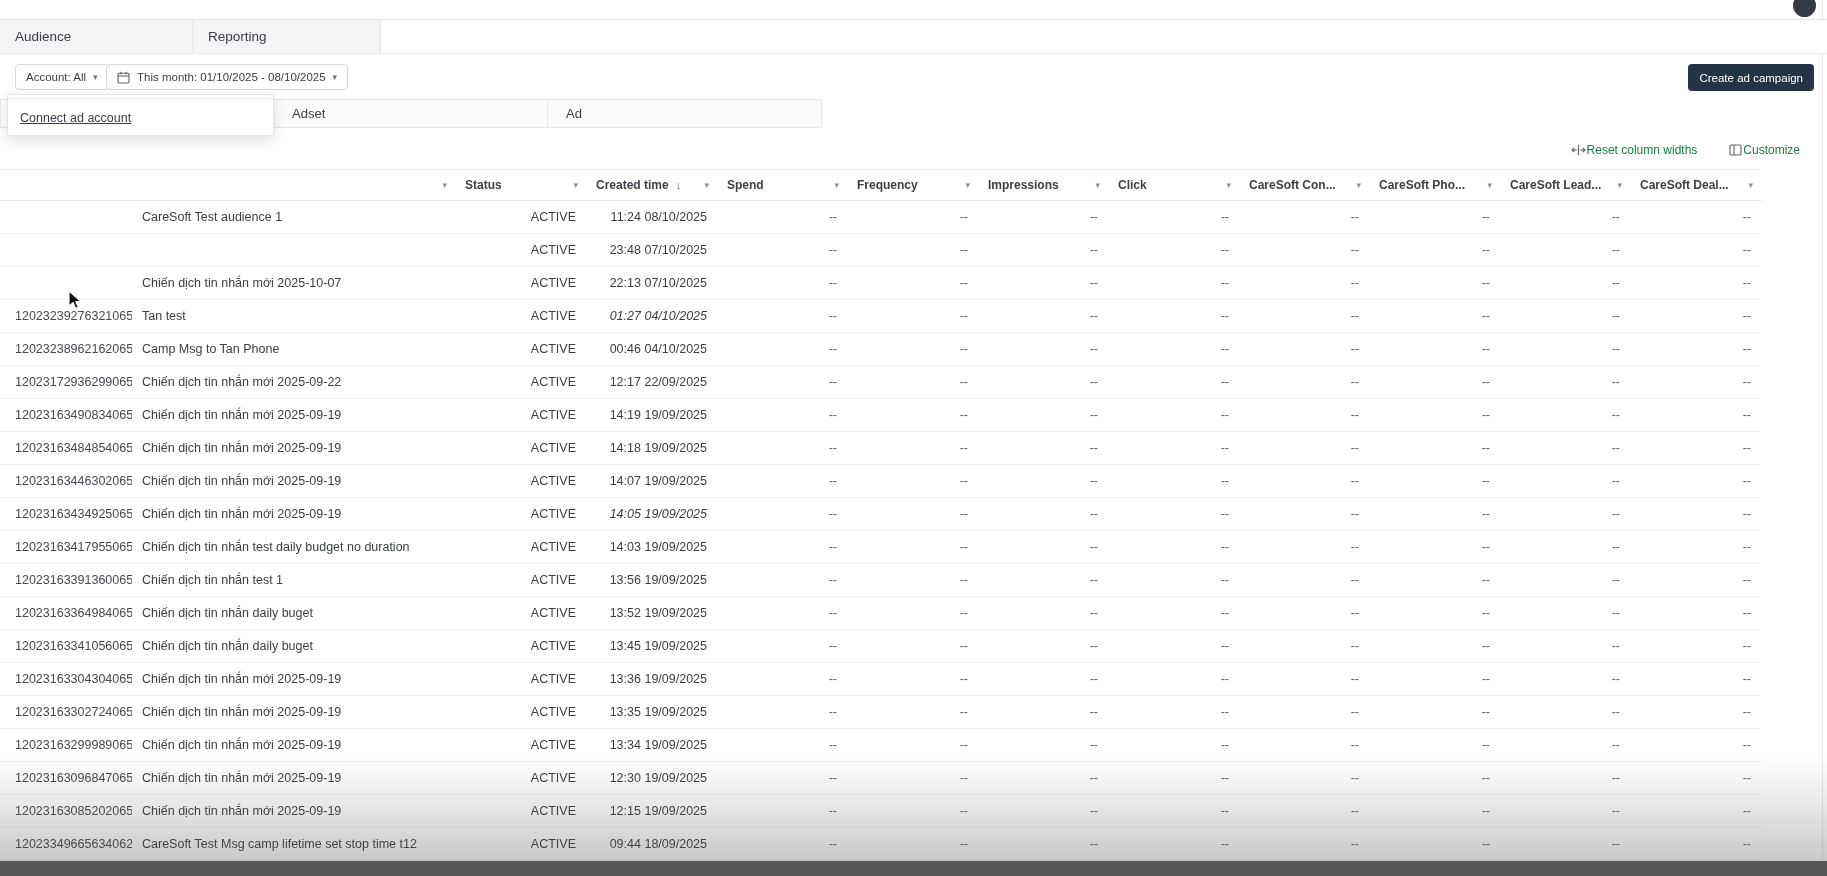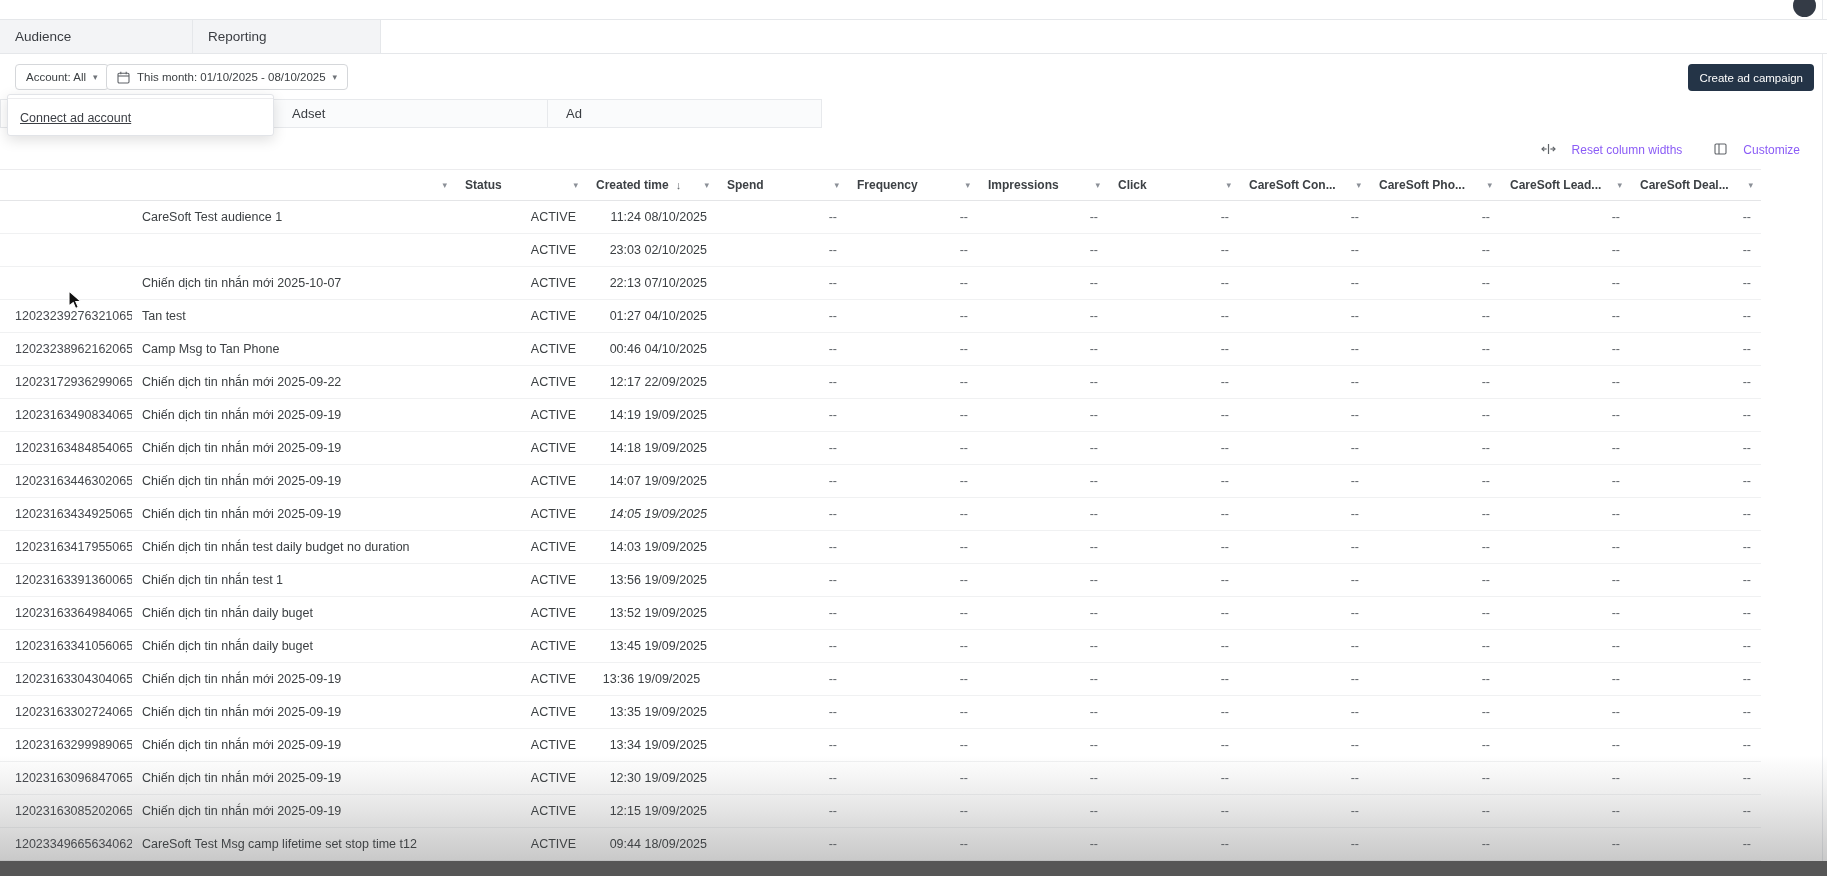--- a/index.html
+++ b/index.html
@@ -35,21 +35,21 @@
   
   .level-tabs { position:absolute; top:99px; left:0; display:flex; }
   .level-tab { box-sizing:border-box; width:274px; height:29px; background:#fafbfc;
     border:1px solid #e7e9ec; border-left:none; display:flex; align-items:center; padding-left:18px;
     font-size:13px; color:#3a3d42; cursor:pointer; }
   .level-tab:first-child { border-left:1px solid #e7e9ec; }
   .level-tab.active { background:#fff; }
 
   
   .toolbar { position:absolute; top:139px; right:27px; height:22px; display:flex; gap:32px; align-items:center; }
-  .tool-btn { display:flex; align-items:flex-start; gap:16px; font-size:12px; color:#8b5cf6; cursor:pointer; }
+  .tool-btn { display:flex; align-items:center; gap:1px; font-size:12px; color:#15803d; cursor:pointer; }
 
   
   .thead { position:absolute; top:169px; left:0; width:1761px; height:32px; display:flex;
     border-top:1px solid #ececee; border-bottom:1px solid #e4e5e7; background:#fff; box-sizing:border-box; }
   .th { box-sizing:border-box; position:relative; display:flex; align-items:center; padding:0 22px 0 10px; }
   .th .th-label { font-weight:bold; font-size:12px; color:#3d4145; white-space:nowrap; overflow:hidden; }
   .th .sort-arrow { margin-left:7px; font-size:11px; color:#5f6368; }
   .th .filter-chev { position:absolute; right:8px; color:#8b9097; font-size:9px; cursor:pointer; }
 
   .tbody { position:absolute; top:201px; left:0; width:1761px; }
@@ -203,21 +203,21 @@
         <div class="td r metric" style="width: 131px;">--</div>
         <div class="td r metric" style="width: 130px;">--</div>
         <div class="td r metric" style="width: 131px;">--</div>
         <div class="td r metric" style="width: 130px;">--</div>
         <div class="td r metric" style="width: 131px;">--</div>
       </div>
       <div class="tr">
         <div class="td id" style="width: 132px;"></div>
         <div class="td" style="width: 323px;"></div>
         <div class="td r" style="width: 131px;">ACTIVE</div>
-        <div class="td r" style="width: 131px;">23:03 02/10/2025</div>
+        <div class="td r" style="width: 131px;">23:48 07/10/2025</div>
         <div class="td r metric" style="width: 130px;">--</div>
         <div class="td r metric" style="width: 131px;">--</div>
         <div class="td r metric" style="width: 130px;">--</div>
         <div class="td r metric" style="width: 131px;">--</div>
         <div class="td r metric" style="width: 130px;">--</div>
         <div class="td r metric" style="width: 131px;">--</div>
         <div class="td r metric" style="width: 130px;">--</div>
         <div class="td r metric" style="width: 131px;">--</div>
       </div>
       <div class="tr">
@@ -231,21 +231,21 @@
         <div class="td r metric" style="width: 131px;">--</div>
         <div class="td r metric" style="width: 130px;">--</div>
         <div class="td r metric" style="width: 131px;">--</div>
         <div class="td r metric" style="width: 130px;">--</div>
         <div class="td r metric" style="width: 131px;">--</div>
       </div>
       <div class="tr">
         <div class="td id" style="width: 132px;">120232392763210657</div>
         <div class="td" style="width: 323px;">Tan test</div>
         <div class="td r" style="width: 131px;">ACTIVE</div>
-        <div class="td r" style="width: 131px;">01:27 04/10/2025</div>
+        <div class="td r" style="width: 131px; font-style: italic;">01:27 04/10/2025</div>
         <div class="td r metric" style="width: 130px;">--</div>
         <div class="td r metric" style="width: 131px;">--</div>
         <div class="td r metric" style="width: 130px;">--</div>
         <div class="td r metric" style="width: 131px;">--</div>
         <div class="td r metric" style="width: 130px;">--</div>
         <div class="td r metric" style="width: 131px;">--</div>
         <div class="td r metric" style="width: 130px;">--</div>
         <div class="td r metric" style="width: 131px;">--</div>
       </div>
       <div class="tr">
@@ -385,21 +385,21 @@
         <div class="td r metric" style="width: 131px;">--</div>
         <div class="td r metric" style="width: 130px;">--</div>
         <div class="td r metric" style="width: 131px;">--</div>
         <div class="td r metric" style="width: 130px;">--</div>
         <div class="td r metric" style="width: 131px;">--</div>
       </div>
       <div class="tr">
         <div class="td id" style="width: 132px;">120231633043040657</div>
         <div class="td" style="width: 323px;">Chiến dịch tin nhắn mới 2025-09-19</div>
         <div class="td r" style="width: 131px;">ACTIVE</div>
-        <div class="td r" style="width: 131px; text-align: center;">13:36 19/09/2025</div>
+        <div class="td r" style="width: 131px;">13:36 19/09/2025</div>
         <div class="td r metric" style="width: 130px;">--</div>
         <div class="td r metric" style="width: 131px;">--</div>
         <div class="td r metric" style="width: 130px;">--</div>
         <div class="td r metric" style="width: 131px;">--</div>
         <div class="td r metric" style="width: 130px;">--</div>
         <div class="td r metric" style="width: 131px;">--</div>
         <div class="td r metric" style="width: 130px;">--</div>
         <div class="td r metric" style="width: 131px;">--</div>
       </div>
       <div class="tr">

